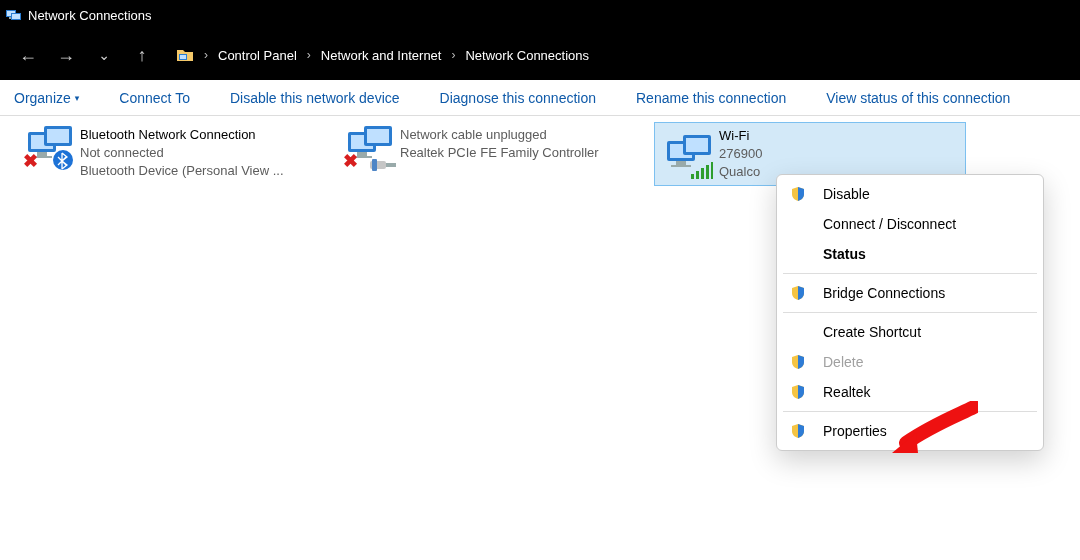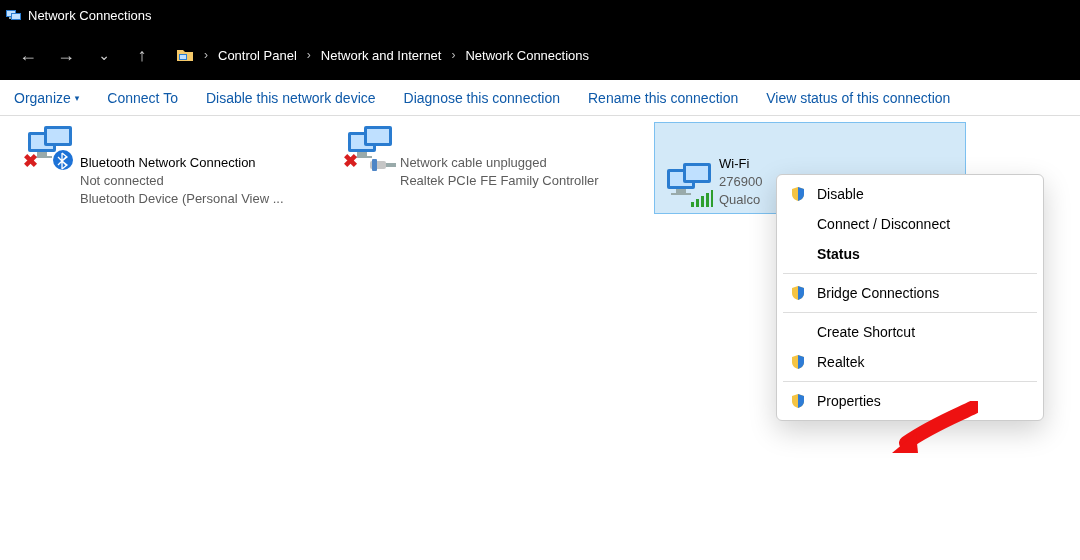--- a/index.html
+++ b/index.html
@@ -9,39 +9,39 @@
   .titlebar .icon { width: 16px; height: 16px; }
   .titlebar .title { font-size: 13px; }
   
   .navbar { background: #000; color: #fff; height: 50px; display: flex; align-items: center; padding: 0 14px; gap: 10px; }
   .navbtn { color: #cfcfcf; font-size: 18px; width: 28px; text-align: center; cursor: default; }
   .addrwrap { display: flex; align-items: center; gap: 6px; margin-left: 10px; }
   .addrwrap .sep { color: #bbb; font-size: 12px; }
   .addrwrap .crumb { color: #fff; cursor: default; padding: 2px 4px; }
   .addricon { width: 18px; height: 18px; margin-right: 4px; }
   
-  .cmdbar { height: 36px; border-bottom: 1px solid #ddd; display: flex; align-items: center; padding: 0 14px; gap: 28px; font-size: 14px; color: #0f5aa9; }
+  .cmdbar { height: 36px; border-bottom: 1px solid #ddd; display: flex; align-items: center; padding: 0 14px; gap: 40px; font-size: 14px; color: #0f5aa9; }
   .cmdbar .cmd { display: flex; align-items: center; gap: 4px; cursor: default; }
   .cmdbar .drop { font-size: 9px; }
   
   .content { position: relative; padding: 10px 0 0 0; height: calc(100% - 30px - 50px - 36px); }
   .conn { position: absolute; width: 312px; display: flex; gap: 8px; padding: 4px 6px; }
   .conn.selected { background: #d3e9f8; border: 1px solid #7cc0f0; align-items: flex-end; }
   .conn .iconbox { position: relative; width: 50px; height: 46px; flex: none; }
-  .conn .info { line-height: 18px; color: #333; margin-top: 28px; }
+  .conn .info { line-height: 18px; color: #333; }
   .conn .name { color: #000; }
   .conn .sub { color: #5c5c5c; }
   
   .redx { position:absolute; left:1px; bottom:0; font-size:18px; color:#d81f1f; font-weight:bold; text-shadow:0 0 1px #fff; }
   .bt-overlay { position:absolute; right:-2px; bottom:-2px; }
   .cable-overlay { position:absolute; right:-4px; bottom:-4px; }
   .sig-overlay { position:absolute; right:-2px; bottom:-2px; }
   
   .ctxmenu { position: absolute; background: #fff; border: 1px solid #ccc; border-radius: 6px; box-shadow: 0 10px 28px rgba(0,0,0,.18); width: 268px; padding: 4px 0; font-size: 14px; }
-  .ctxmenu .item { display: flex; align-items: center; gap: 10px; height: 30px; padding: 0 14px 0 12px; cursor: default; }
+  .ctxmenu .item { display: flex; align-items: center; gap: 16px; height: 30px; padding: 0 14px 0 12px; cursor: default; }
   .ctxmenu .item.disabled { color: #a0a0a0; }
   .ctxmenu .item .ic { width: 18px; height: 18px; display: flex; align-items: center; justify-content: center; }
   .ctxmenu .sep { height: 1px; background: #ddd; margin: 4px 6px; }
   .ctxmenu .bold { font-weight: 600; }
   
   .redarrow { position:absolute; }
 </style>
 </head>
 <body>
 
@@ -197,20 +197,29 @@
             <path d="M8 1 V15 C11 14 14 12 14 8 V3 Z" fill="#2e7cd6"></path>
           </svg>
       </span>
       <span>Bridge Connections</span>
     </div>
     <div class="sep"></div>
     <div class="item">
       <span class="ic"></span>
       <span>Create Shortcut</span>
     </div>
+    <div class="item disabled">
+      <span class="ic">
+        <svg viewBox="0 0 16 16" width="16" height="16">
+            <path d="M8 1 L14 3 V8 C14 12 11 14 8 15 C5 14 2 12 2 8 V3 Z" fill="#f5c443"></path>
+            <path d="M8 1 V15 C11 14 14 12 14 8 V3 Z" fill="#2e7cd6"></path>
+          </svg>
+      </span>
+      <span>Delete</span>
+    </div>
     <div class="item">
       <span class="ic">
         <svg viewBox="0 0 16 16" width="16" height="16">
             <path d="M8 1 L14 3 V8 C14 12 11 14 8 15 C5 14 2 12 2 8 V3 Z" fill="#f5c443"></path>
             <path d="M8 1 V15 C11 14 14 12 14 8 V3 Z" fill="#2e7cd6"></path>
           </svg>
       </span>
       <span>Realtek</span>
     </div>
     <div class="sep"></div>

